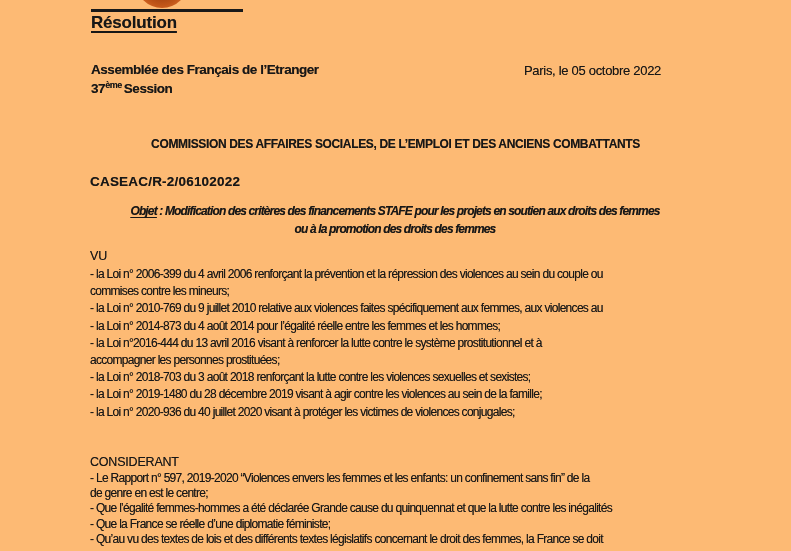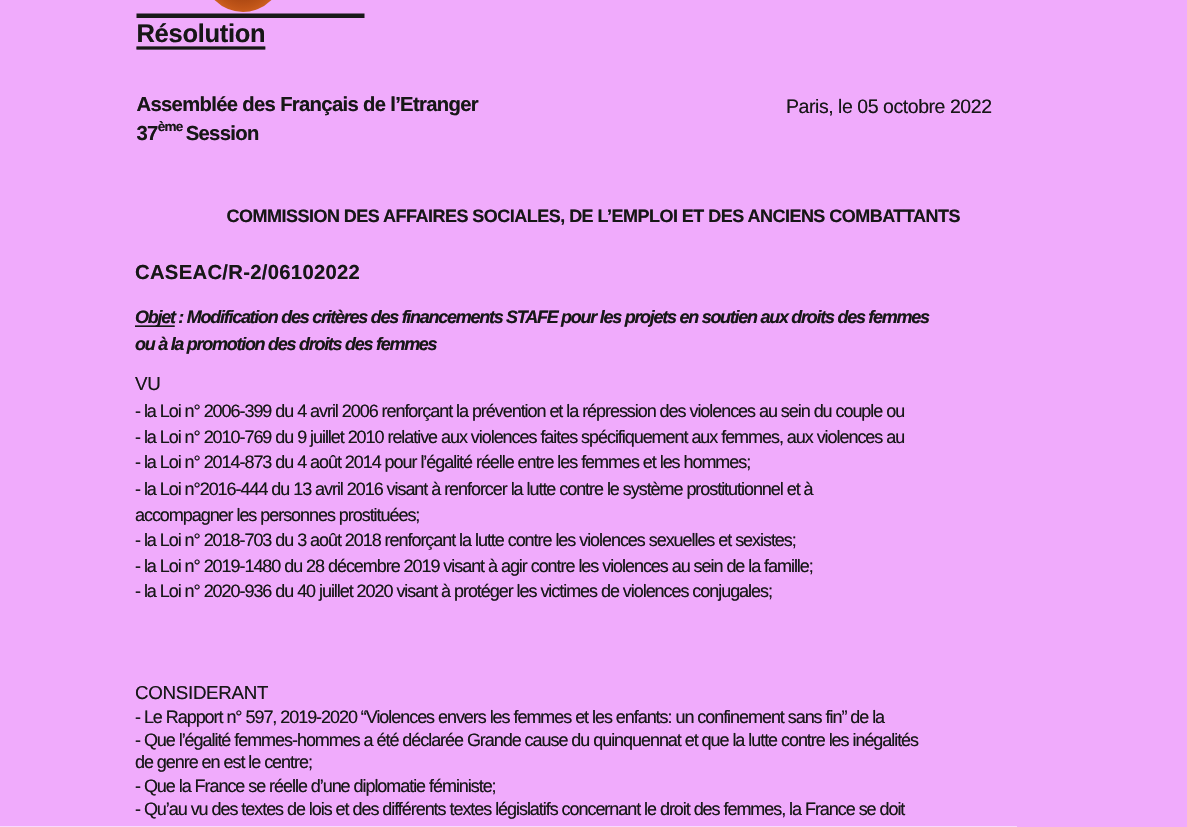--- a/index.html
+++ b/index.html
@@ -1,20 +1,20 @@
 <!DOCTYPE html>
 <html><head>
 <meta charset="utf-8">
 <style>
   html, body { margin: 0; padding: 0; background: #ffffff; }
   .page {
     position: relative;
     width: 791px;
     height: 551px;
-    background: #f0abfc;
+    background: #fdba74;
     overflow: hidden;
     font-family: "Liberation Sans", "DejaVu Sans", sans-serif;
     color: #171717;
     text-shadow: 0 0 0.4px rgba(20,20,20,0.55);
   }
 
   
   .logo {
     position: absolute;
     left: 136px;
@@ -100,21 +100,21 @@
   }
 
   .objet {
     position: absolute;
     left: 90px;
     top: 203px;
     width: 610px;
     font-weight: 700;
     font-style: italic;
   }
-  .objet .bline { line-height: 17.5px; letter-spacing: -0.85px; }
+  .objet .bline { line-height: 17.5px; letter-spacing: -0.85px; text-align: center; }
   .objet .u {
     text-decoration: underline;
     text-decoration-thickness: 1.2px;
     text-underline-offset: 2px;
   }
 
   .sec {
     position: absolute;
     left: 90px;
     width: 610px;
@@ -155,34 +155,35 @@
 
   <div class="objet">
     <div class="bline j" style="word-spacing: 0px;"><span class="u">Objet</span><span> : </span><span>Modification des critères des financements STAFE pour les projets en soutien aux droits des femmes</span></div>
     <div class="bline">ou à la promotion des droits des femmes</div>
   </div>
 
   <section class="sec sec-vu">
     <div class="sec-heading">VU</div>
     <div class="sec-lines">
         <div class="bline j" style="word-spacing: 0px;">- la Loi n° 2006-399 du 4 avril 2006 renforçant la prévention et la répression des violences au sein du couple ou</div>
+        <div class="bline">commises contre les mineurs;</div>
         <div class="bline j" style="word-spacing: 0px;">- la Loi n° 2010-769 du 9 juillet 2010 relative aux violences faites spécifiquement aux femmes, aux violences au</div>
         <div class="bline">- la Loi n° 2014-873 du 4 août 2014 pour l’égalité réelle entre les femmes et les hommes;</div>
         <div class="bline j" style="word-spacing: 0px;">- la Loi n°2016-444 du 13 avril 2016 visant à renforcer la lutte contre le système prostitutionnel et à</div>
         <div class="bline">accompagner les personnes prostituées;</div>
         <div class="bline">- la Loi n° 2018-703 du 3 août 2018 renforçant la lutte contre les violences sexuelles et sexistes;</div>
         <div class="bline">- la Loi n° 2019-1480 du 28 décembre 2019 visant à agir contre les violences au sein de la famille;</div>
         <div class="bline">- la Loi n° 2020-936 du 40 juillet 2020 visant à protéger les victimes de violences conjugales;</div>
       </div>
   </section>
 
   <section class="sec sec-considerant">
     <div class="sec-heading">CONSIDERANT</div>
     <div class="sec-lines">
         <div class="bline j" style="word-spacing: 0px;">- Le Rapport n° 597, 2019-2020 “Violences envers les femmes et les enfants: un confinement sans fin” de la</div>
+        <div class="bline">de genre en est le centre;</div>
         <div class="bline j" style="word-spacing: 0px;">- Que l’égalité femmes-hommes a été déclarée Grande cause du quinquennat et que la lutte contre les inégalités</div>
-        <div class="bline">de genre en est le centre;</div>
         <div class="bline">- Que la France se réelle d’une diplomatie féministe;</div>
         <div class="bline j" style="word-spacing: 0px;">- Qu’au vu des textes de lois et des différents textes législatifs concernant le droit des femmes, la France se doit</div>
       </div>
   </section>
 
 </div>
 
 </body></html>

